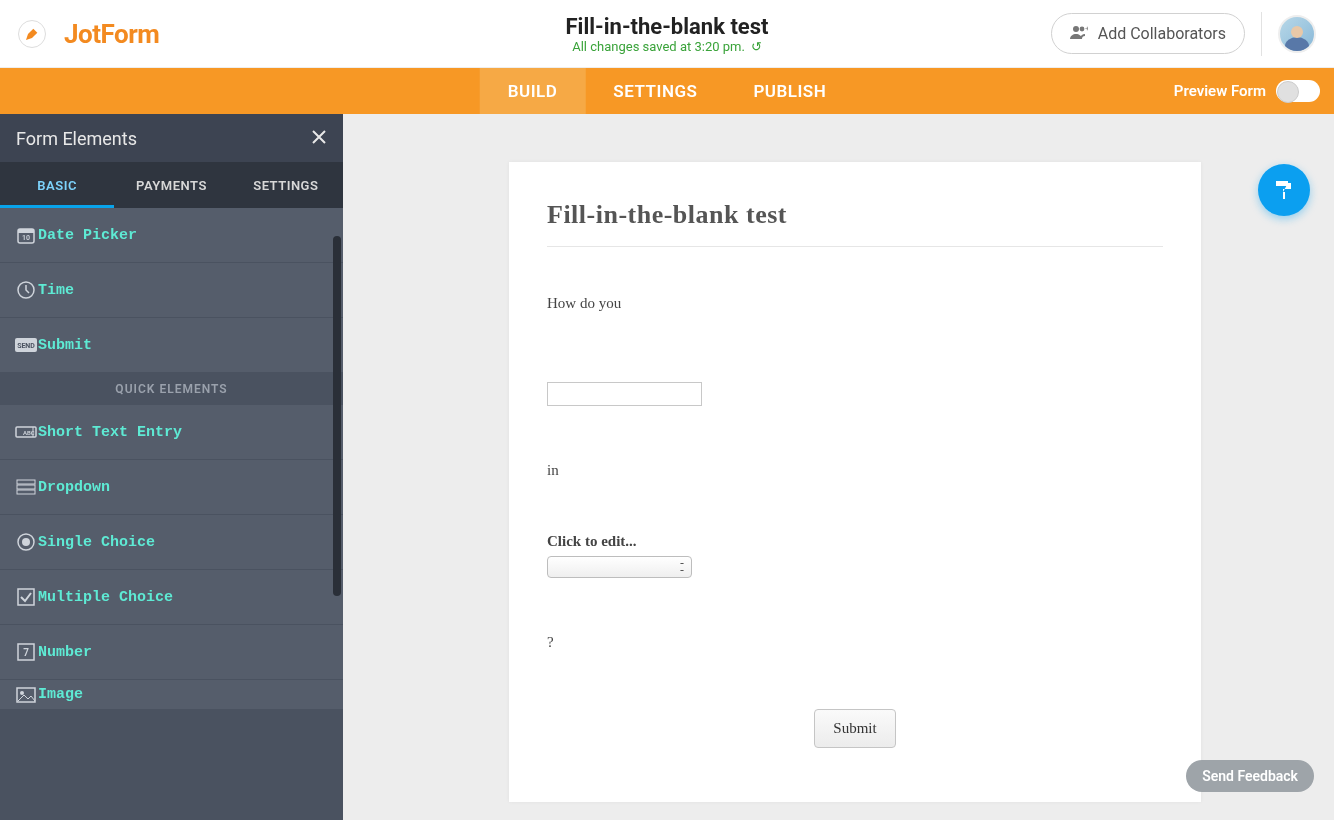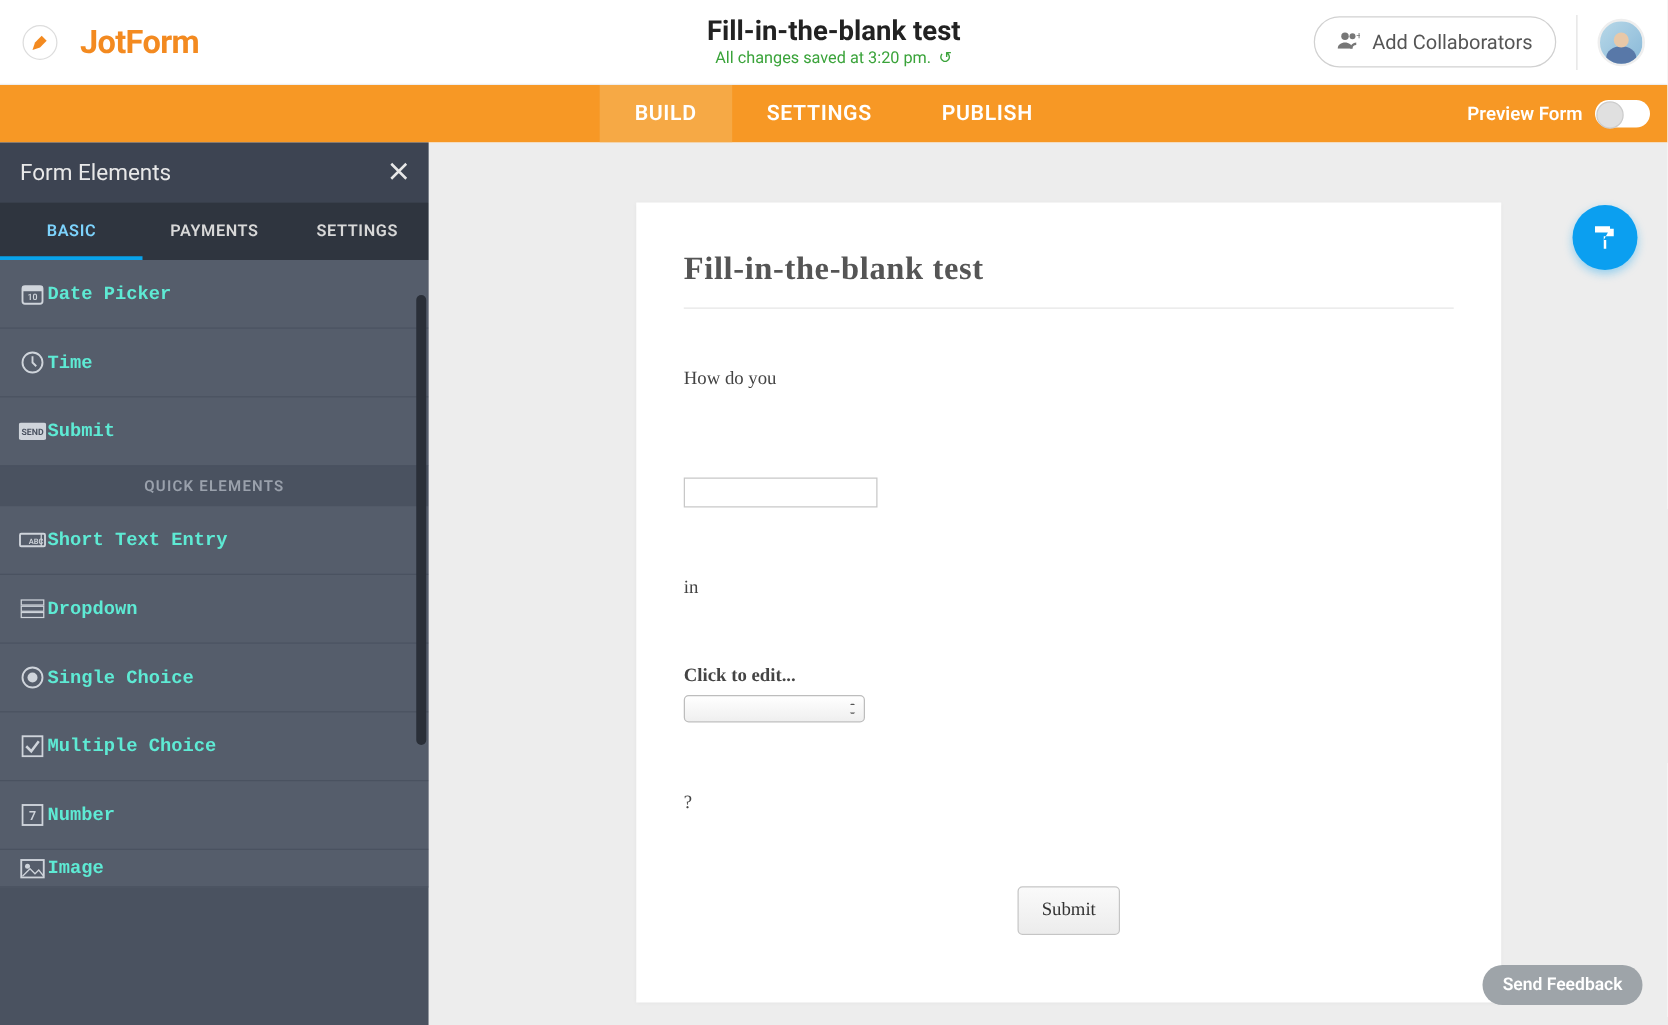--- a/index.html
+++ b/index.html
@@ -55,21 +55,21 @@
 .dd::after { content:""; position:absolute; right:6px; top:4px; width:6px; height:12px; background:
   linear-gradient(#555,#555) center 2px/6px 1px no-repeat,
   linear-gradient(#555,#555) center 9px/6px 1px no-repeat; 
   clip-path: polygon(0 40%,50% 0,100% 40%,100% 60%,50% 100%,0 60%);
 }
 .submit-btn { margin: 58px auto 0 auto; display:block; padding: 10px 18px; background: linear-gradient(#fafafa,#ececec); border:1px solid #c5c5c5; border-radius:4px; font-size:15px; color:#333; cursor:pointer; font-family: Georgia, serif;}
 
 .magic-fab { position:absolute; right:24px; top:50px; width:52px; height:52px; border-radius:50%; background:#0b9ff0; display:flex; align-items:center; justify-content:center; cursor:pointer; box-shadow: 0 3px 8px rgba(11,159,240,0.4);}
 .magic-fab svg { width:24px; height:24px; fill:#fff; }
 
-.feedback { position:absolute; right:20px; bottom:16px; background:#9ea4a9; color:#fff; font-size:14px; padding:8px 16px; border-radius:16px; cursor:pointer; font-weight:600;}
+.feedback { position:absolute; right:20px; bottom:28px; background:#9ea4a9; color:#fff; font-size:14px; padding:8px 16px; border-radius:16px; cursor:pointer; font-weight:600;}
 </style>
 </head>
 <body>
 
 <div class="topbar">
   <div class="logo">
     <span class="logo-mark">
       <svg viewBox="0 0 24 24">
           <path d="M3 21 L6 12 L14 4 L20 10 L12 18 Z" fill="#f38a20"></path>
         </svg>

